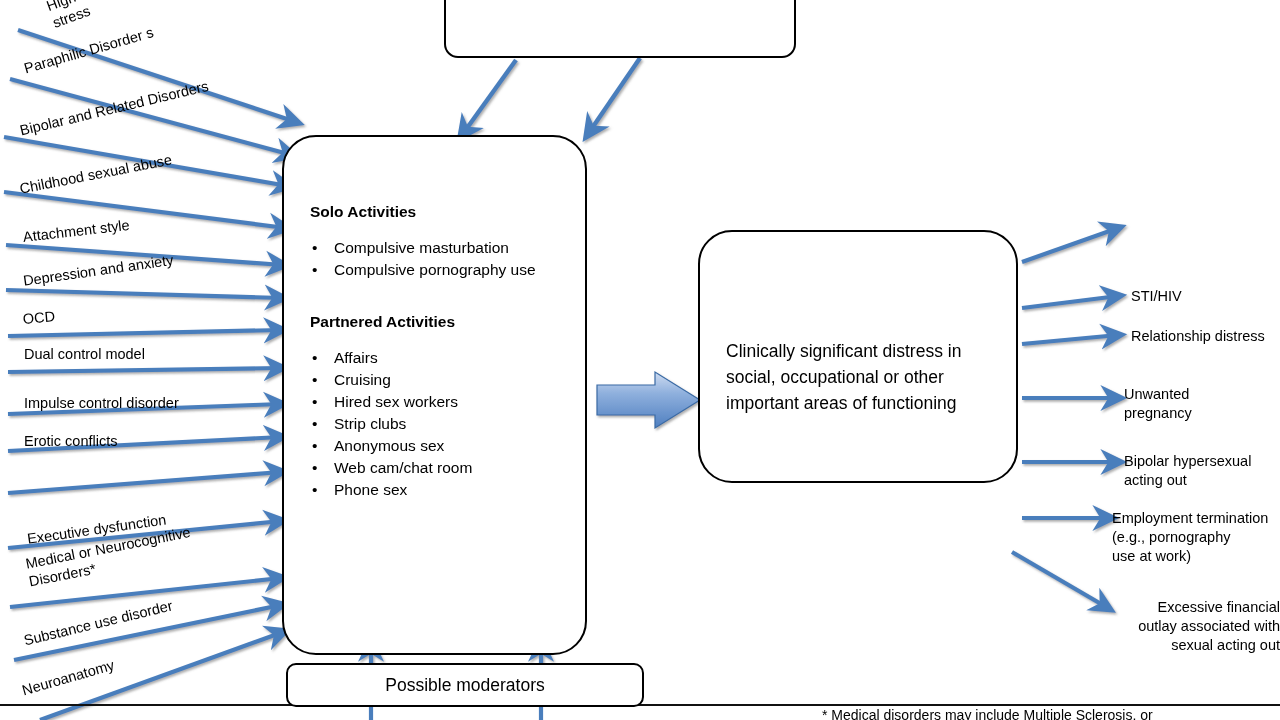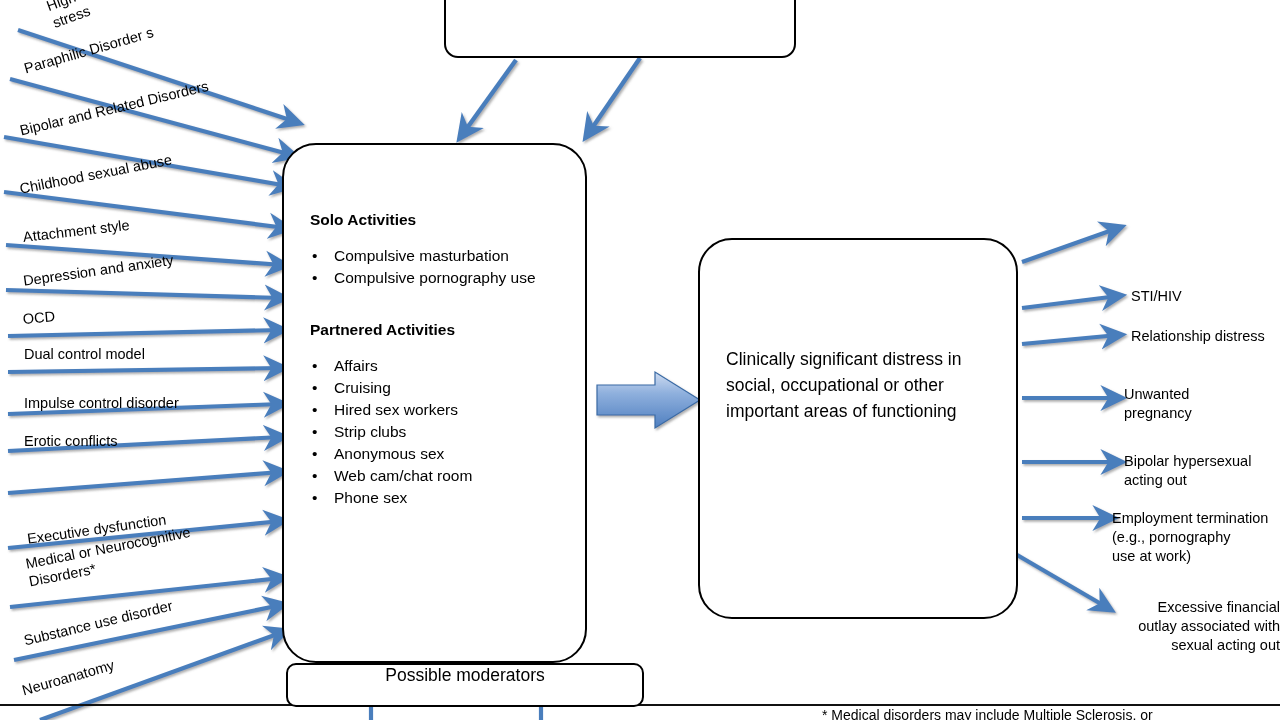--- a/index.html
+++ b/index.html
@@ -25,21 +25,21 @@
     width: 1280px;
     height: 720px;
     pointer-events: none;
   }
   .node-box {
     position: absolute;
     box-sizing: border-box;
     border: 2.5px solid #000000;
     background: #ffffff;
   }
-  .rounded-lg { border-radius: 34px; margin-top: 8px; }
+  .rounded-lg { border-radius: 34px; }
   .rounded-sm { border-radius: 10px; }
 
   
   #top-box {
     left: 444px;
     top: -66px;
     width: 352px;
     height: 124px;
     border-radius: 14px;
     padding: 6px 10px 8px 10px;
@@ -85,39 +85,39 @@
     line-height: 22px;
   }
   .act-item .dot { width: 22px; flex: 0 0 22px; }
   .gap-block { height: 32px; }
 
   
   #outcome-box {
     left: 698px;
     top: 230px;
     width: 320px;
-    height: 381px;
+    height: 253px;
   }
   #outcome-box .otext {
     position: absolute;
     left: 26px;
     top: 106px;
     width: 282px;
     font-size: 17.5px;
     line-height: 26px;
   }
 
   
   #moderator-box {
     left: 286px;
     top: 663px;
     width: 358px;
     height: 44px;
     display: flex;
-    align-items: flex-start;
+    align-items: center;
     justify-content: center;
     font-size: 17.5px;
   }
 
   
   .lbl {
     position: absolute;
     font-size: 14.5px;
     line-height: 18px;
     white-space: pre-line;

